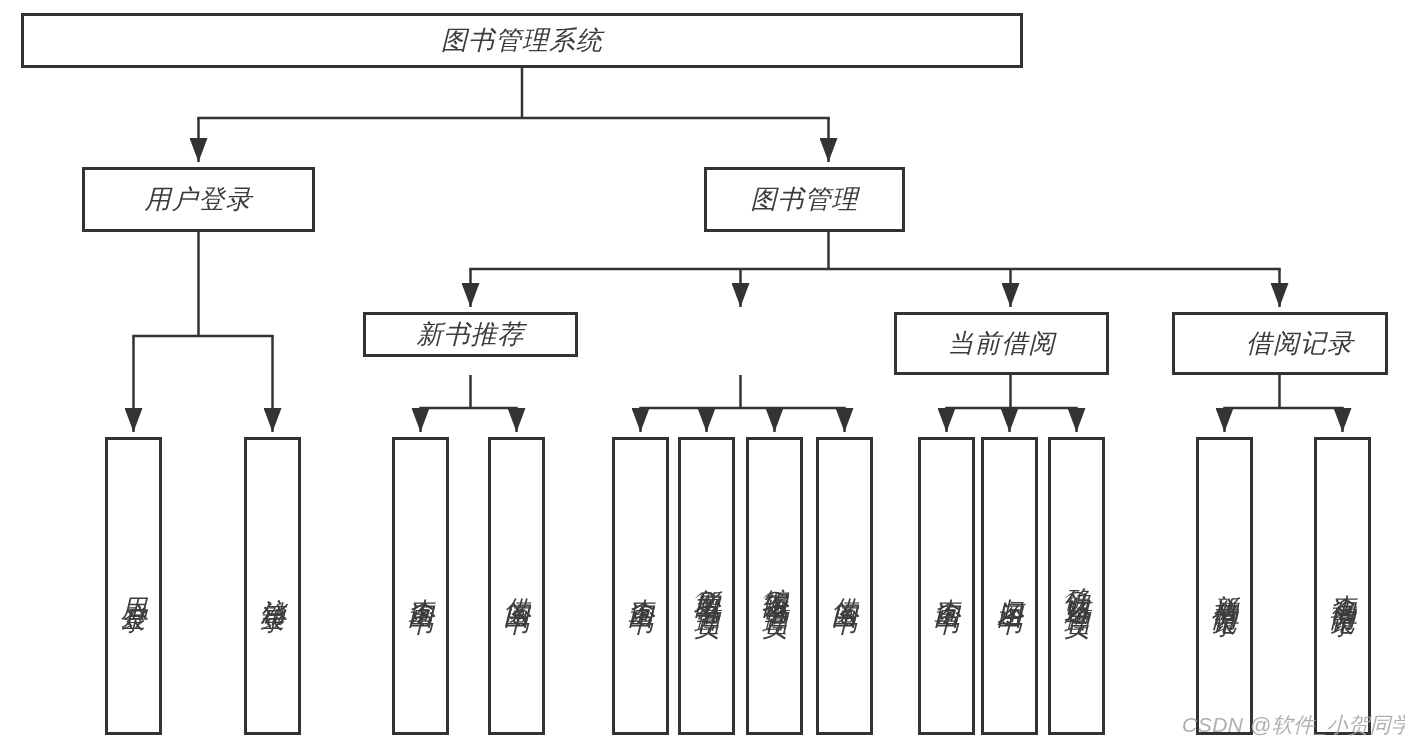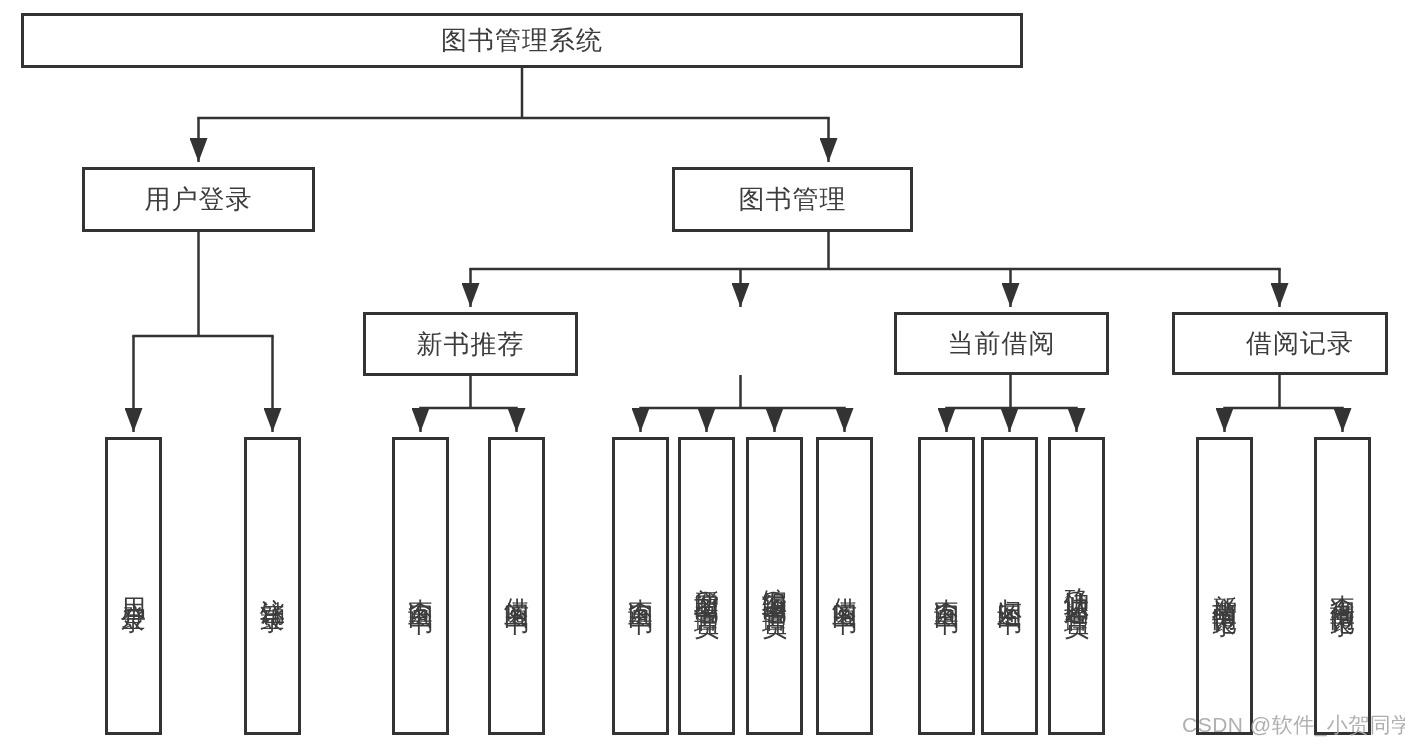--- a/index.html
+++ b/index.html
@@ -1,37 +1,38 @@
 <!DOCTYPE html>
 <html><head>
 <meta charset="utf-8">
 <style>
   html,body{margin:0;padding:0;background:#fff;}
   #canvas{
     position:relative;width:1405px;height:747px;background:#fff;overflow:hidden;
     font-family:"Liberation Sans","DejaVu Sans",sans-serif;
+    font-style:italic;
   }
   #connectors{position:absolute;left:0;top:0;z-index:1;}
   .node{
     position:absolute;z-index:2;box-sizing:border-box;background:#fff;
     border:3px solid #333;display:flex;align-items:center;justify-content:center;
     color:#3c3c3c;
   }
   .hnode{font-size:26px;letter-spacing:1px;white-space:nowrap;}
   .vnode{width:57px;height:298px;top:437px;}
   .vt{
     writing-mode:vertical-lr;text-orientation:mixed;
     font-size:25px;line-height:1.08;letter-spacing:4px;white-space:nowrap;
     color:#3c3c3c;
   }
   
   #n-root {left:21px;  top:13px;  width:1002px;height:55px;}
   #n-l2-0 {left:82px;  top:167px; width:233px; height:65px;}
-  #n-l2-1 {left:672px; top:167px; width:241px; height:65px;}
-  #n-l3-0 {left:363px; top:312px; width:215px; height:64px;}
+  #n-l2-1 {left:704px; top:167px; width:201px; height:65px;}
+  #n-l3-0 {left:363px; top:312px; width:215px; height:45px;}
   #n-l3-1 {left:633px; top:312px; width:215px; height:63px;}
   #n-l3-2 {left:894px; top:312px; width:215px; height:63px;}
   #n-l3-3 {left:1172px;top:312px; width:216px; height:63px;padding-left:40px;}
   #n-l4-0 {left:105px;}
   #n-l4-1 {left:244px;}
   #n-l4-2 {left:392px;}
   #n-l4-3 {left:488px;}
   #n-l4-4 {left:612px;}
   #n-l4-5 {left:678px;}
   #n-l4-6 {left:746px;}

